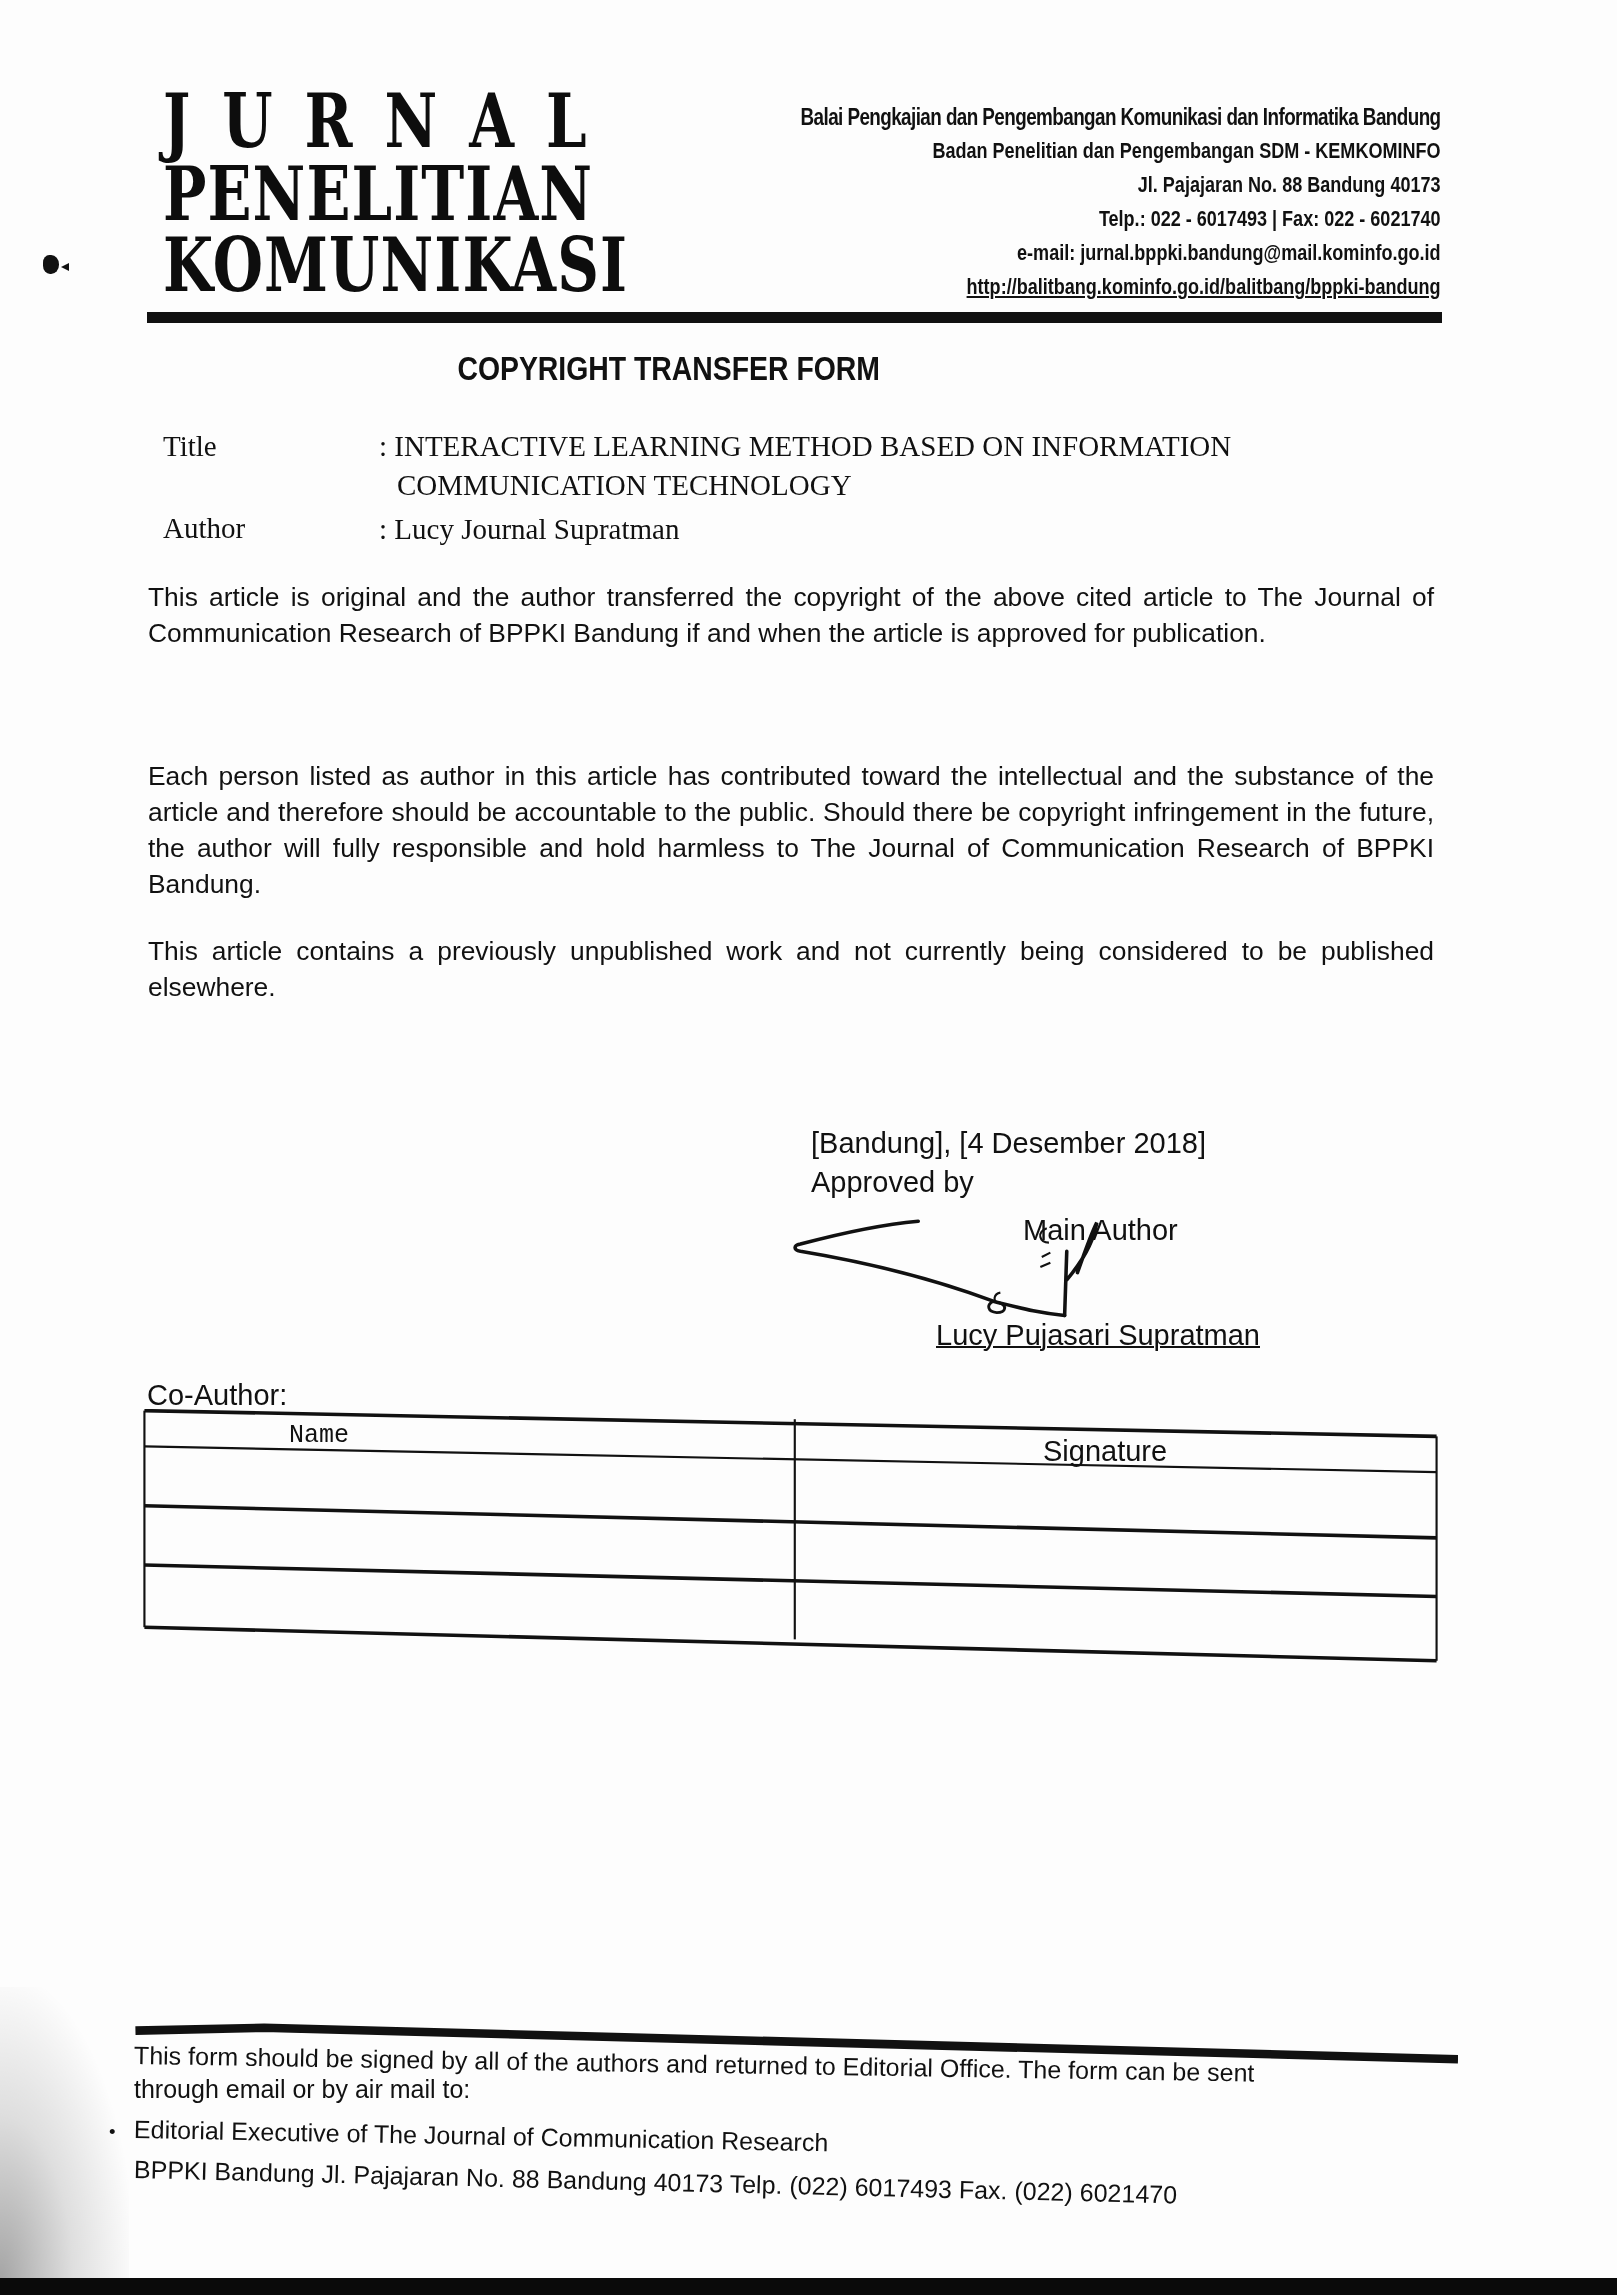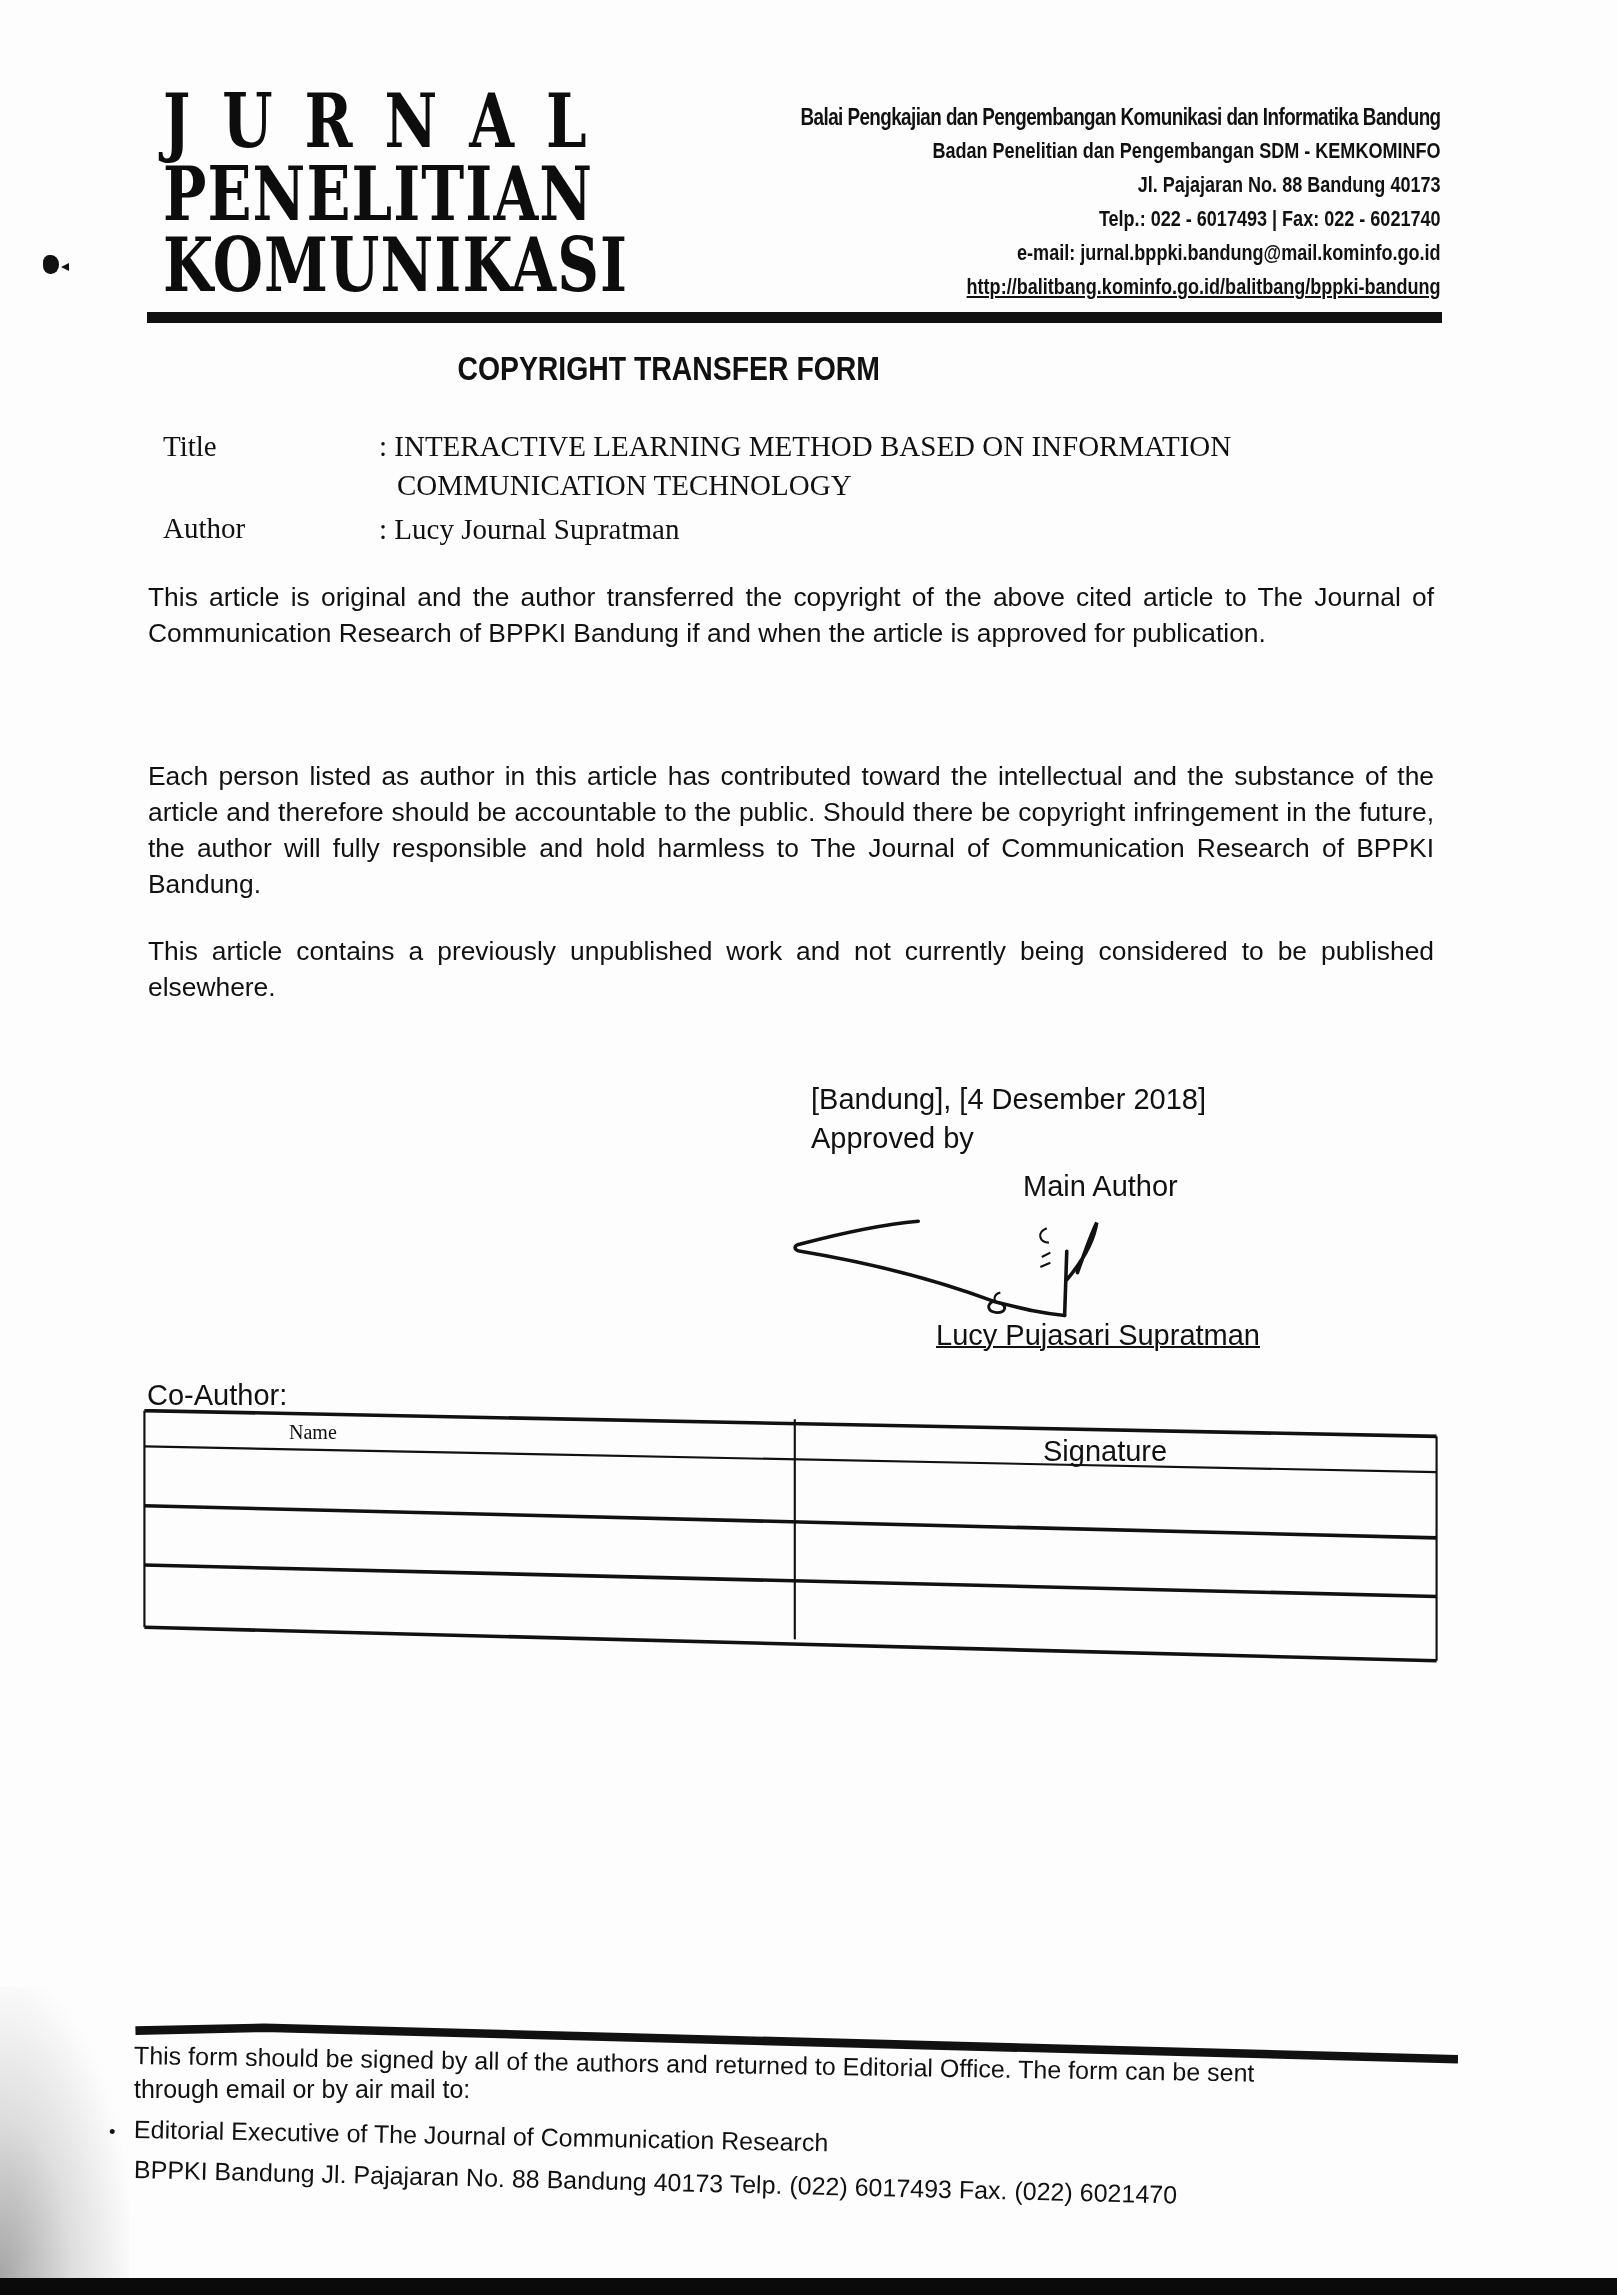--- a/index.html
+++ b/index.html
@@ -40,28 +40,28 @@
   .form-title span { display: inline-block; transform: scaleX(0.86); margin-left: 29px; }
 
   .meta-label { left: 163px; font-family: "Liberation Serif", serif; font-size: 29px; }
   .meta-value { left: 379px; font-family: "Liberation Serif", serif; font-size: 29px; white-space: nowrap; }
 
   .para {
     left: 148px; width: 1286px; font-family: "Liberation Sans", sans-serif;
     font-size: 26.4px; line-height: 36px; text-align: justify; color: #111;
   }
 
-  .approve { left: 811px; font-family: "Liberation Sans", sans-serif; font-size: 29px; white-space: nowrap; }
+  .approve { left: 811px; font-family: "Liberation Sans", sans-serif; font-size: 29px; white-space: nowrap; margin-top: 44px; }
   .main-author-name { left: 936px; top: 1319px; font-family: "Liberation Sans", sans-serif; font-size: 29px;
     text-decoration: underline; text-decoration-thickness: 2.1px; white-space: nowrap; }
 
   .coauthor-label { left: 147px; top: 1379px; font-size: 29px; font-family: "Liberation Sans", sans-serif; }
   .table { left: 143px; top: 1409px; width: 1295px; height: 269px; }
   .table svg { position: absolute; left: 0; top: 0; }
-  .th-name { left: 289px; top: 1421px; font-size: 20px; font-family: Liberation Serif, serif; }
+  .th-name { left: 289px; top: 1421px; font-size: 25px; font-family: Liberation Mono, monospace; }
   .th-sig { left: 1043px; top: 1435px; font-size: 29px; font-family: "Liberation Sans", sans-serif; }
   .cell { position: absolute; }
 
   .footer-rule { left: 0; top: 0; }
   .footer-text { left: 134px; font-size: 25px; font-family: "Liberation Sans", sans-serif; white-space: nowrap;
     transform-origin: left center; }
   .bottom-edge { left: 0; top: 2278px; width: 1618px; height: 17px; background: #0a0a0a; }
   .smudge { left: 0; top: 1987px; width: 129px; height: 293px;
     background: radial-gradient(ellipse at 0% 100%, rgba(0,0,0,0.35) 0%, rgba(0,0,0,0.12) 40%, rgba(0,0,0,0) 75%); }
 </style>

